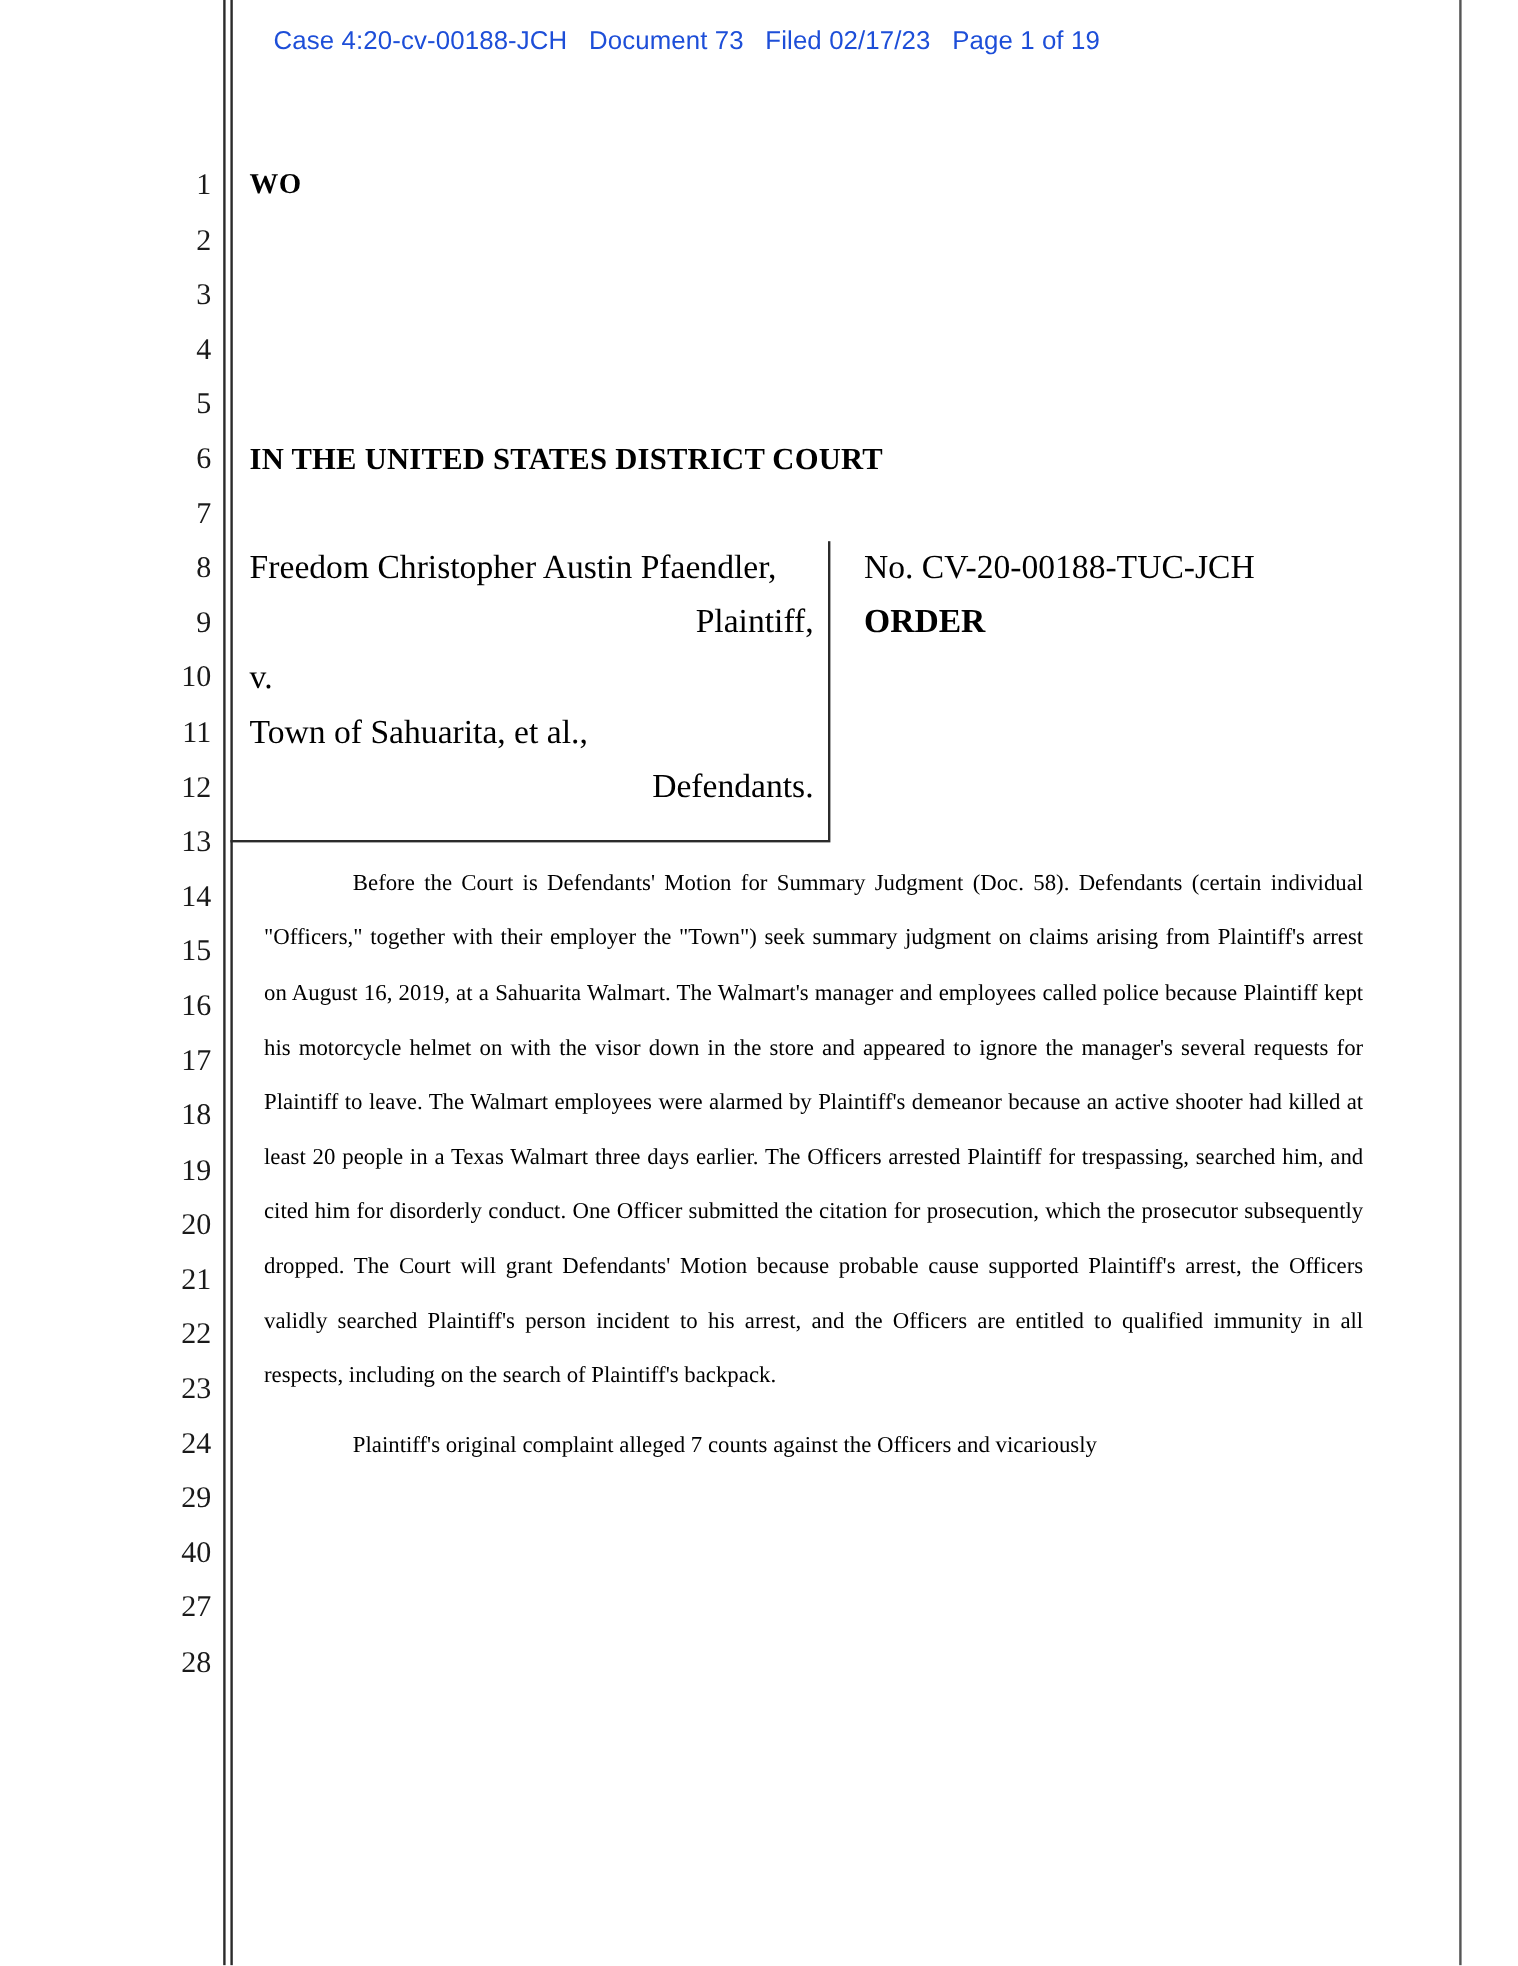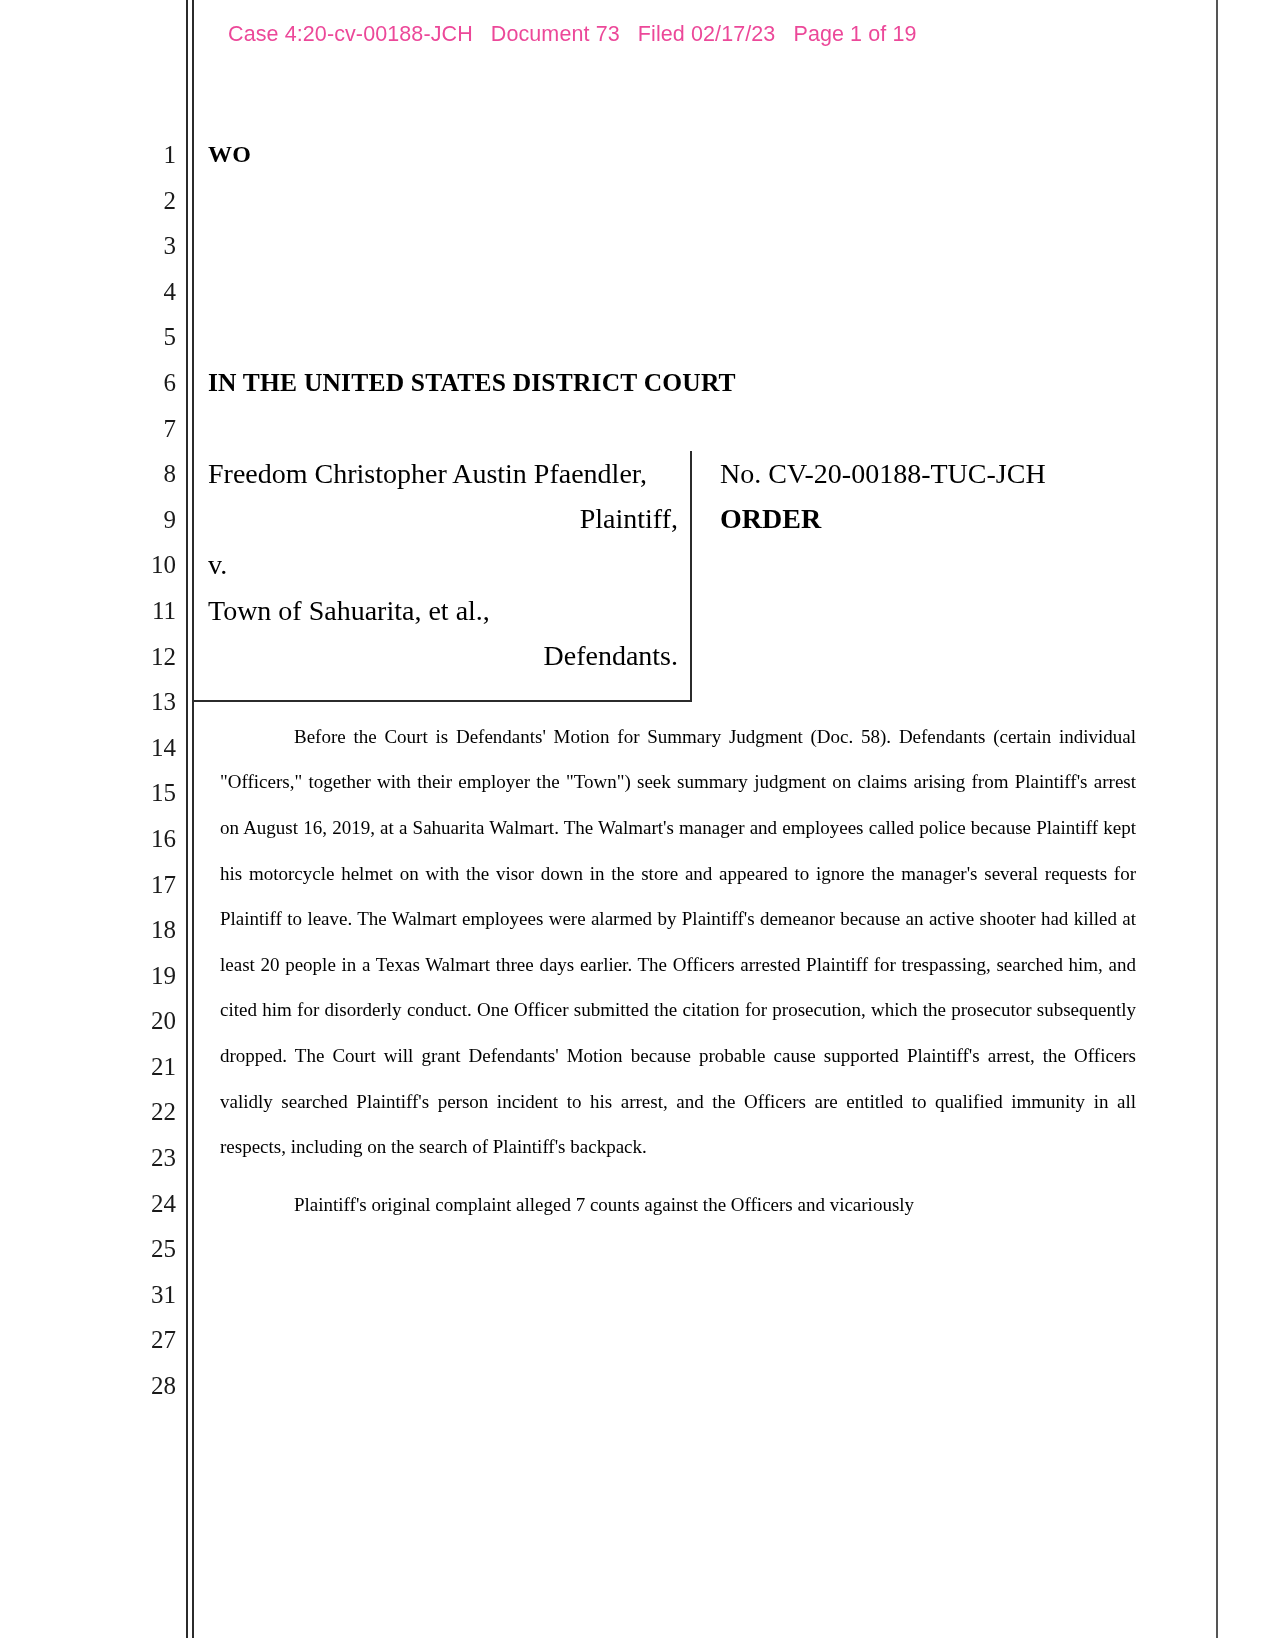--- a/index.html
+++ b/index.html
@@ -21,21 +21,21 @@
 
   
   .ecf-stamp {
     position: absolute;
     left: 228px;
     top: 22px;
     width: 960px;
     font-family: "Liberation Sans", "DejaVu Sans", sans-serif;
     font-size: 21.5px;
     letter-spacing: 0.1px;
-    color: #ec4899;
+    color: #1d4ed8;
     white-space: nowrap;
   }
   .ecf-stamp span { margin-right: 18px; }
   .ecf-stamp span:last-child { margin-right: 0; }
 
   
   .rule {
     position: absolute;
     background: #2b2b2b;
   }
@@ -188,22 +188,22 @@
     <div class="line-num">15</div>
     <div class="line-num">16</div>
     <div class="line-num">17</div>
     <div class="line-num">18</div>
     <div class="line-num">19</div>
     <div class="line-num">20</div>
     <div class="line-num">21</div>
     <div class="line-num">22</div>
     <div class="line-num">23</div>
     <div class="line-num">24</div>
-    <div class="line-num">25</div>
-    <div class="line-num">31</div>
+    <div class="line-num">29</div>
+    <div class="line-num">40</div>
     <div class="line-num">27</div>
     <div class="line-num">28</div>
   </div>
 
   <div class="content">
 
     <div class="wo">WO</div>
 
     <div class="spacer-4"></div>
 

